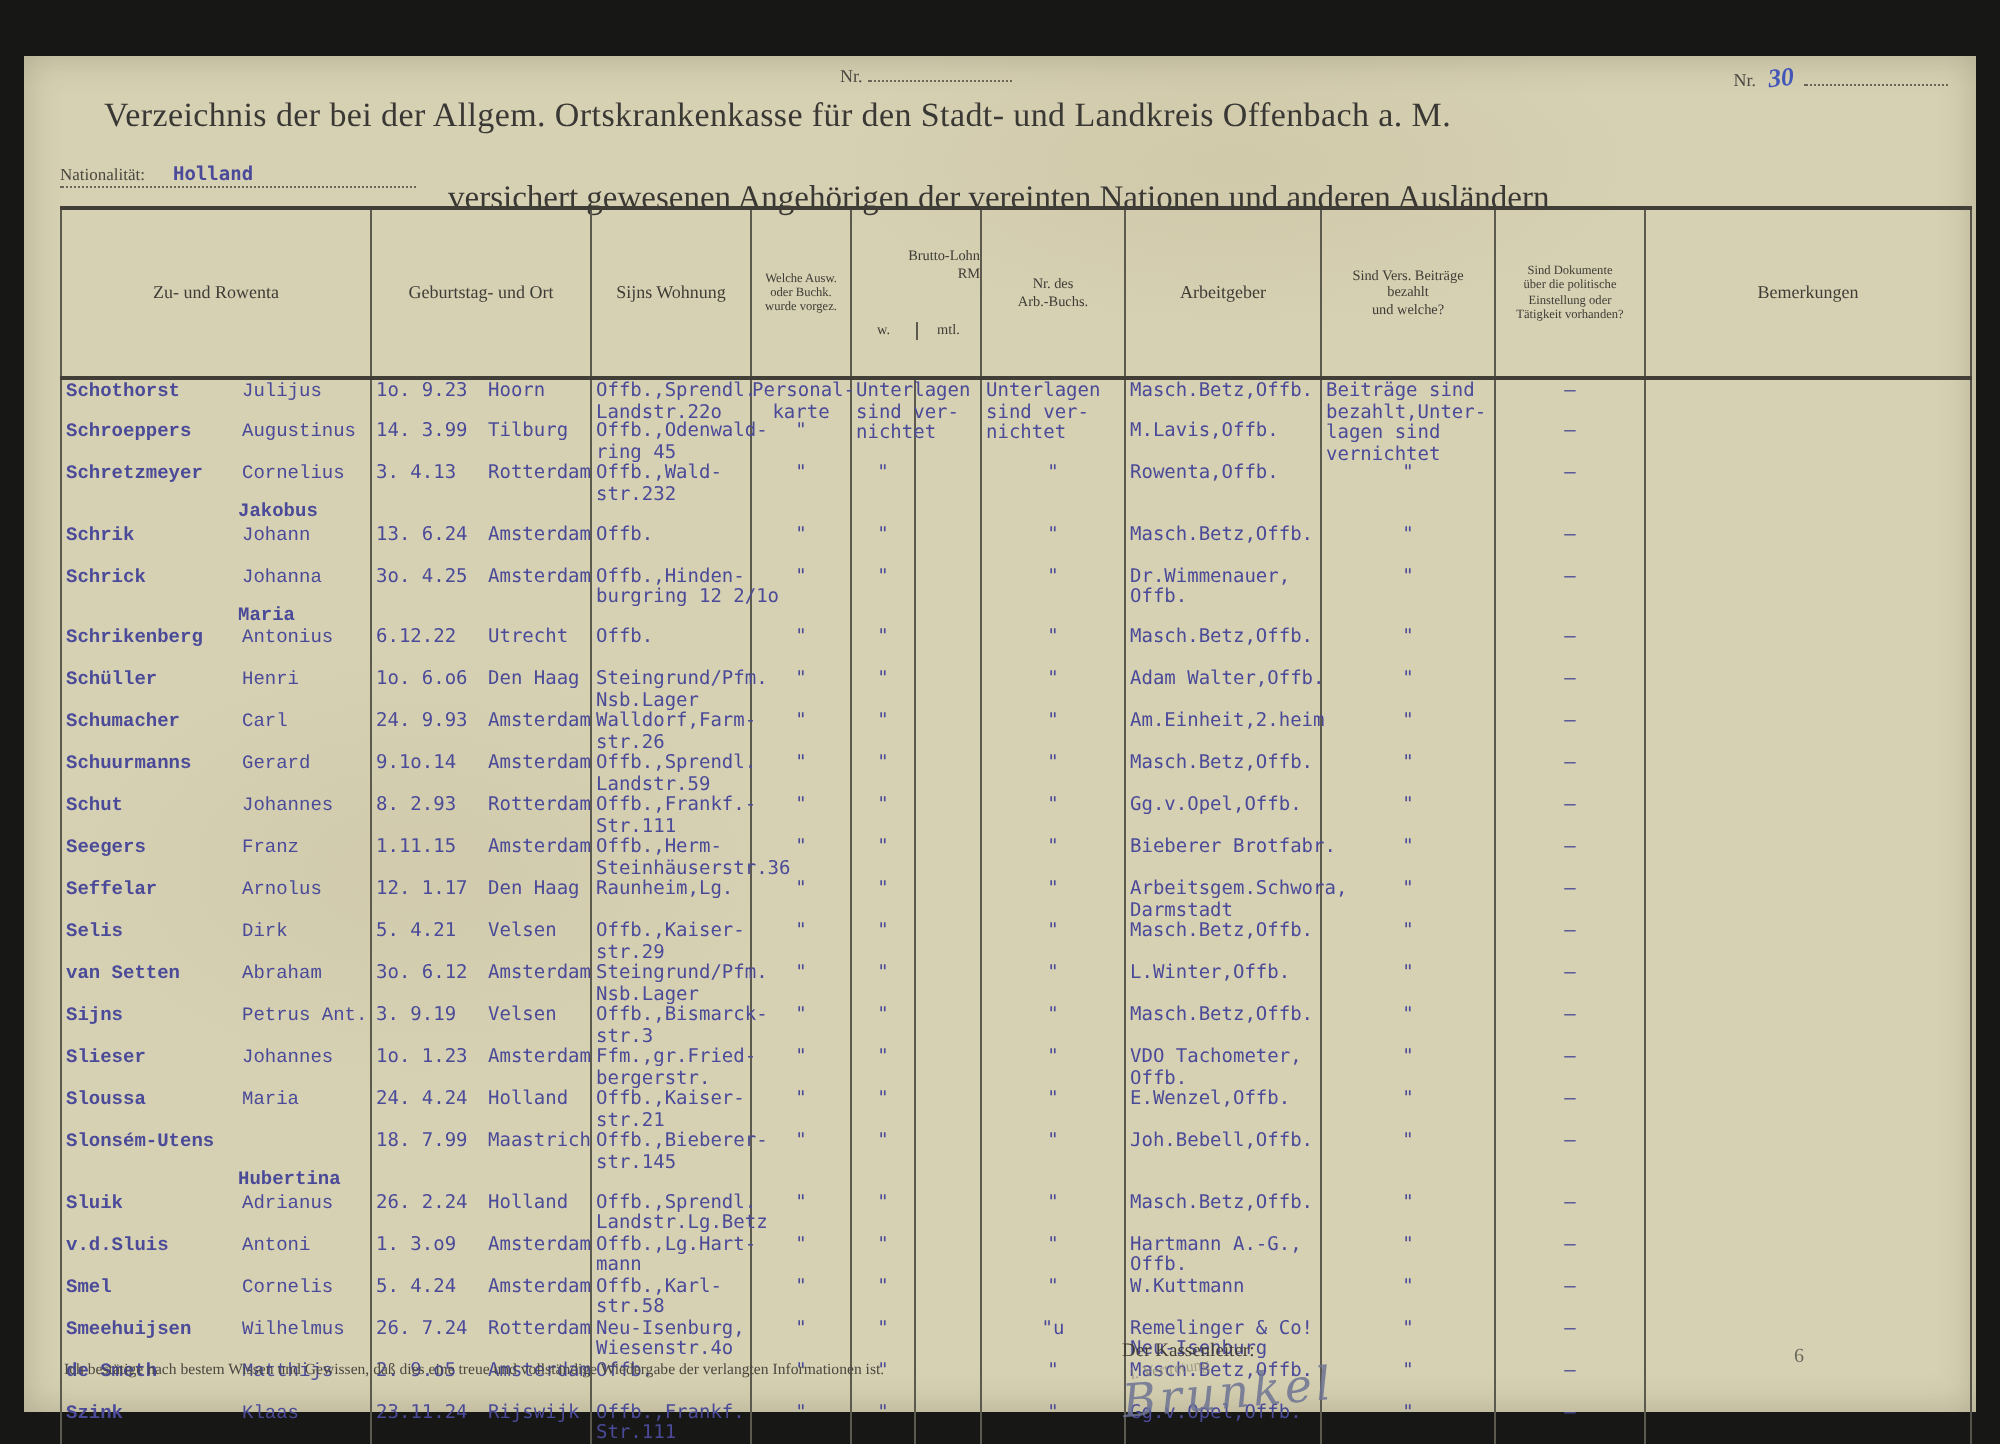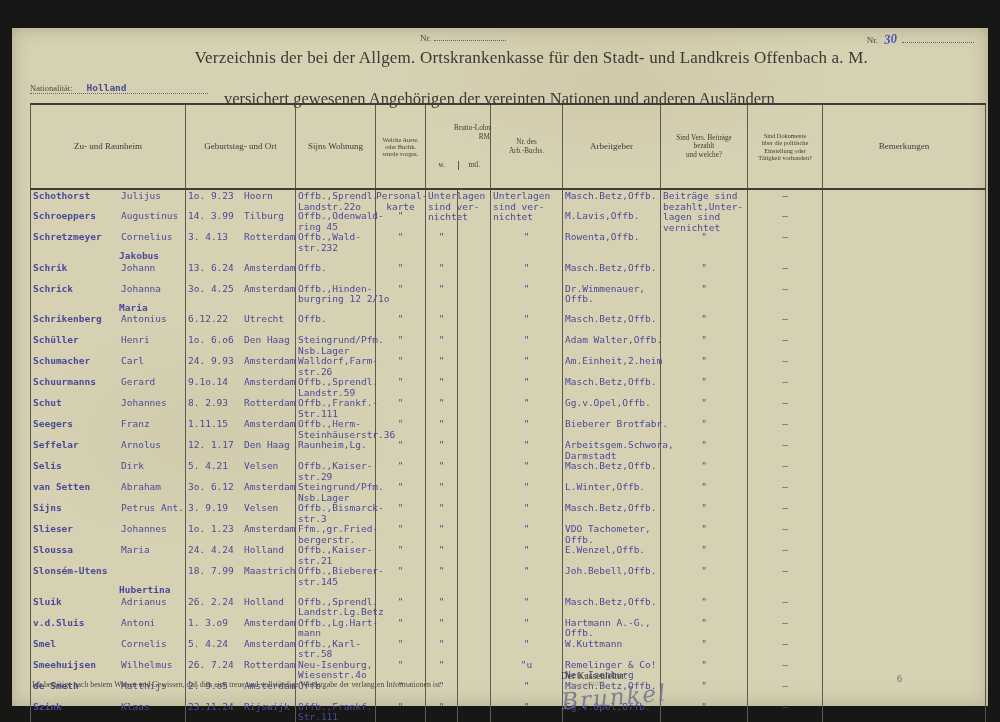--- a/index.html
+++ b/index.html
@@ -17,21 +17,21 @@
     box-shadow: inset 0 0 18px rgba(60,55,35,0.25);
   }
   
   .nr-center{position:absolute;left:408px;top:3px;font-size:9px;color:#4a4840;}
   .nr-right{position:absolute;right:14px;top:3px;font-size:9px;color:#4a4840;}
   .dots{display:inline-block;width:72px;height:9px;border-bottom:1px dotted #6b6658;margin-left:3px;}
   .hand{
     display:inline-block;font-family:"Liberation Serif",serif;font-style:italic;font-weight:bold;
     color:#4357b8;font-size:13px;transform:rotate(-6deg);margin:0 2px -2px 6px;
   }
-  .title1{position:absolute;top:20px;left:40px;right:120px;text-align:right;
+  .title1{position:absolute;top:20px;left:40px;right:120px;text-align:left;
     font-size:17px;color:#3a3834;letter-spacing:0.2px;}
   .title2{position:absolute;top:46px;left:212px;font-size:16.5px;color:#3a3834;margin-top:15px;}
   .nat{position:absolute;top:54px;left:18px;width:178px;border-bottom:1px dotted #6b6658;font-size:8.5px;color:#4a4840;}
   .nat-value{margin-left:14px;}
   .typed{font-family:"DejaVu Sans Mono",monospace;font-size:9.5px;color:#4a4a99;}
   .bold{font-weight:bold;}
   
   table.rec{
     position:absolute;top:75px;left:18px;width:955px;
     border-collapse:collapse;table-layout:fixed;
@@ -46,21 +46,21 @@
   .ctr .cc{text-align:center;padding-left:0;}
   .h-big{font-size:9px;}
   .h-med{font-size:7.2px;}
   .h-sm{font-size:6.3px;}
   .lohn-top{font-size:7.2px;white-space:pre-line;padding-top:1px;text-align:right;}
   .lohn-sub{display:flex;font-size:7.2px;margin-top:2px;}
   .lohn-sub span{flex:1;}
   .lohn-sub .lm{border-left:1px solid #5c594e;}
   .sur{display:inline-block;width:88px;font-weight:bold;}
   .bd{display:inline-block;width:56px;}
-  .nline{line-height:10.5px;white-space:pre;}
+  .nline{line-height:10.5px;white-space:pre;font-family:Liberation Mono, monospace;}
   .g2{font-weight:bold;}
   
   .certify{position:absolute;left:20px;top:652px;font-size:7.8px;color:#4a4840;}
   .kassen{position:absolute;left:532px;top:643px;margin-left:17px;}
   .kl{font-size:9.5px;color:#3e3c36;}
   .stamp{position:absolute;left:4px;top:9px;font-size:8px;color:#8a8878;opacity:0.75;transform:rotate(-7deg);white-space:nowrap;}
   .sig{position:absolute;left:0px;top:13px;font-family:"DejaVu Serif",serif;font-style:italic;
        font-size:23px;color:#6d7494;opacity:0.85;transform:rotate(-5deg);letter-spacing:2px;white-space:nowrap;}
   .pagemark{position:absolute;right:86px;top:645px;font-size:10px;color:#6a675c;}
 </style>
@@ -94,21 +94,21 @@
         <col style="width:32px">
         <col style="width:33px">
       <col style="width:72px">
         <col style="width:98px">
         <col style="width:87px">
       <col style="width:75px">
         <col style="width:163px">
     </colgroup>
     <thead>
       <tr>
-        <th class="h-big">Zu- und Raunheim</th>
+        <th class="h-big">Zu- und Rowenta</th>
         <th class="h-big">Geburtstag- und Ort</th>
         <th class="h-big">Sijns Wohnung</th>
         <th class="h-sm">Welche Ausw.
 oder Buchk.
 wurde vorgez.</th>
         <th colspan="2">
           <div class="lohn-top">Brutto-Lohn
 RM</div>
           <div class="lohn-sub">
             <span>w.</span>

